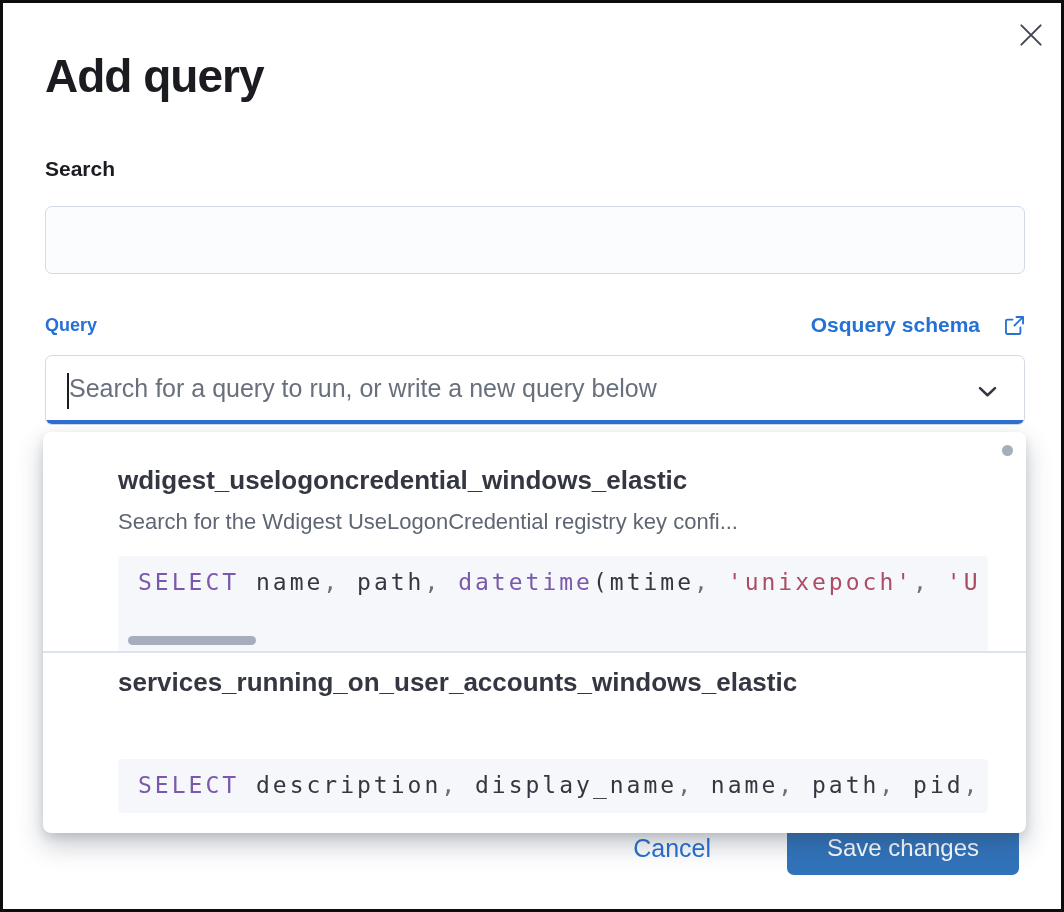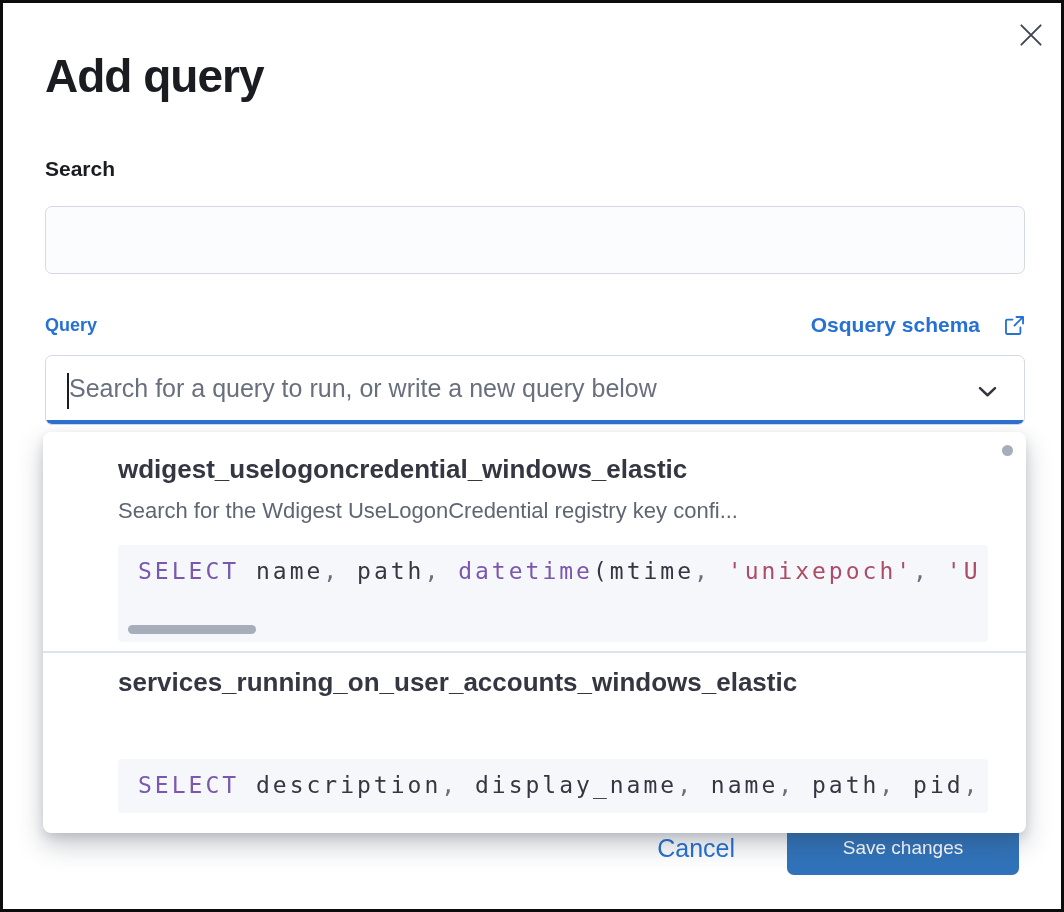--- a/index.html
+++ b/index.html
@@ -79,21 +79,21 @@
   }
   .option{position:absolute;left:0;width:100%;cursor:pointer;}
   .option .opt-title{
     position:absolute;left:75px;top:0;font-size:26px;font-weight:700;
     color:var(--body_text,#343741);white-space:nowrap;
   }
   .option .opt-desc{
     position:absolute;left:75px;top:44px;font-size:22px;
     color:var(--muted_text,#5f6673);white-space:nowrap;
   }
-  .opt-1{top:22px;height:200px;}
+  .opt-1{top:33px;height:200px;}
   .opt-2{top:235px;height:166px;}
   .code-block{
     position:absolute;left:75px;width:870px;
     background:var(--code_background,#f5f7fa);border-radius:4px;overflow:hidden;
   }
   .opt-1 .code-block{top:91px;height:97px;}
   .opt-2 .code-block{top:92px;height:54px;text-align:center;}
   .code-line{
     position:absolute;left:20px;top:13px;white-space:pre;
     font-family:"DejaVu Sans Mono",monospace;font-size:23px;letter-spacing:3px;
@@ -107,31 +107,31 @@
     position:absolute;left:10px;bottom:8px;width:128px;height:9px;border-radius:5px;
     background:var(--scrollbar_thumb,#a6aebb);
   }
   .opt-divider{
     position:absolute;left:0;width:100%;top:219px;height:0;
     border-top:2px solid var(--divider,#dce3ee);
   }
   
   .modal-footer{
     position:absolute;top:818px;right:42px;height:54px;
-    display:flex;align-items:center;gap:46px;z-index:1;
+    display:flex;align-items:center;gap:70px;z-index:1;
   }
   .cancel-btn{
     border:none;background:transparent;cursor:pointer;
     font-family:"Liberation Sans",sans-serif;
     font-size:25px;font-weight:500;color:var(--link_blue,#2571d4);
   }
   .save-btn{
     width:232px;height:54px;border:none;border-radius:7px;cursor:pointer;
     background:var(--primary_button_blue,#3173ba);color:#ffffff;
-    font-family:"Liberation Sans",sans-serif;font-size:19px;font-weight:500;
+    font-family:"Liberation Sans",sans-serif;font-size:24px;font-weight:500;
     display:flex;align-items:center;justify-content:center;
   }
 </style>
 </head>
 <body>
 
 <button class="close-btn">
   <span style="display:flex;">
     <svg width="28" height="28" viewBox="0 0 16 16" fill="none">
       <path d="M2.5 2.5 L13.5 13.5 M13.5 2.5 L2.5 13.5" stroke="currentColor" stroke-width="1.1" stroke-linecap="round"></path>

